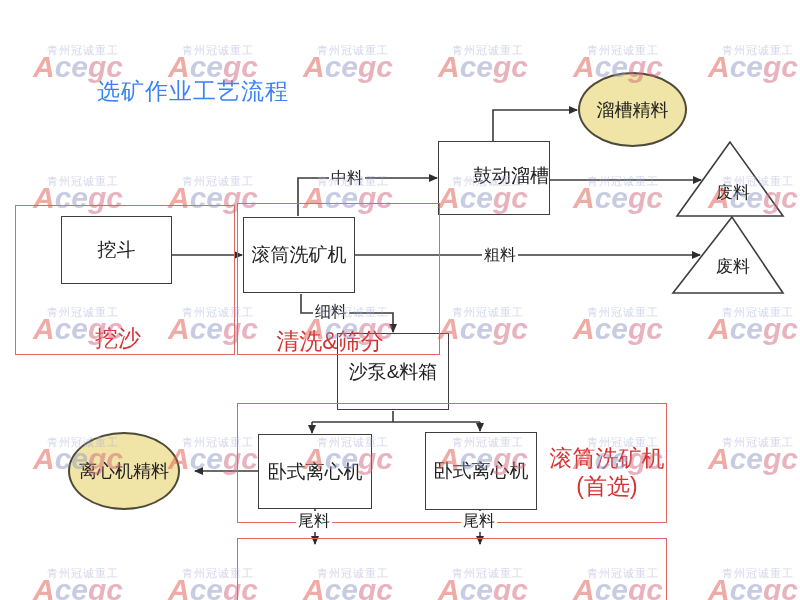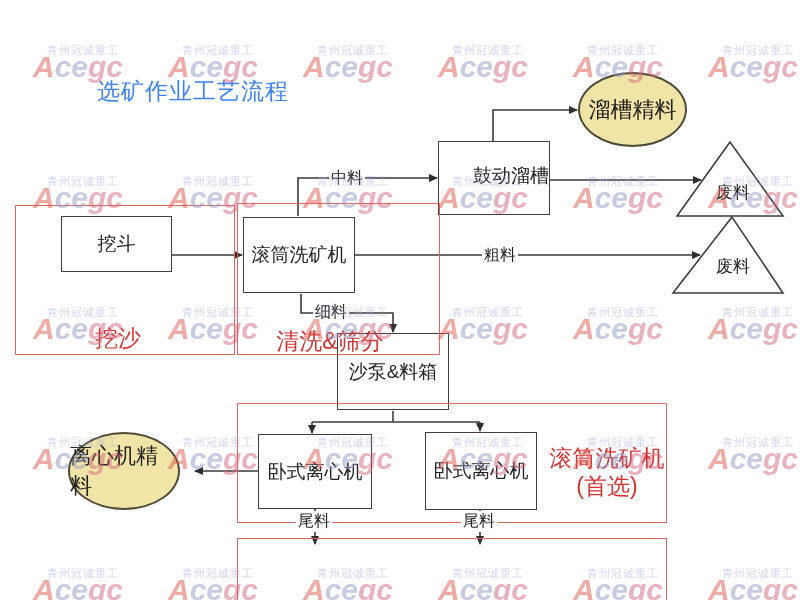--- a/index.html
+++ b/index.html
@@ -23,21 +23,21 @@
     position:absolute;border:1.6px solid var(--box-border);background:#fff;
     display:flex;align-items:center;justify-content:center;text-align:center;
     font-size:19px;color:#222;line-height:1.15;box-sizing:border-box;z-index:3;
   }
   .box.two-line{flex-direction:row;justify-content:flex-end;padding-bottom:4px;}
   .box .note{font-size:21px;color:var(--red-text);}
   
   .ellipse{
     position:absolute;border:2px solid #4e4a38;background:var(--ellipse-fill);
     border-radius:50%;display:flex;align-items:center;justify-content:center;
-    font-size:22px;color:#222;box-sizing:border-box;z-index:3;
+    font-size:18px;color:#222;box-sizing:border-box;z-index:3;
   }
   
   .region{
     position:absolute;border:1.6px solid var(--red-border);box-sizing:border-box;
     background:transparent;z-index:4;pointer-events:none;
   }
   .region-label{
     position:absolute;color:var(--red-text);font-size:23px;text-align:center;z-index:5;
     line-height:1.22;
   }
@@ -95,21 +95,21 @@
 
     <path class="flow" d="M315,509 L315,544" marker-end="url(#arr)"></path>
     <path class="flow" d="M480,510 L480,544" marker-end="url(#arr)"></path>
 
     <polygon class="tri" points="730,142 677,216 783,216"></polygon>
     <polygon class="tri" points="732,217 673,293 783,293"></polygon>
   </svg>
 
   <div class="title">选矿作业工艺流程</div>
 
-  <div class="box" style="left:61px;top:216px;width:111px;height:56px;">
+  <div class="box" style="left:61px;top:216px;width:111px;height:68px;">
     <span>挖斗</span>
   </div>
 
   <div class="box" style="left:243px;top:217px;width:112px;height:76px;">
     <span>滚筒洗矿机</span>
   </div>
 
   <div class="box two-line" style="left:438px;top:141px;width:112px;height:74px;">
     <span>鼓动溜槽</span>
   </div>

